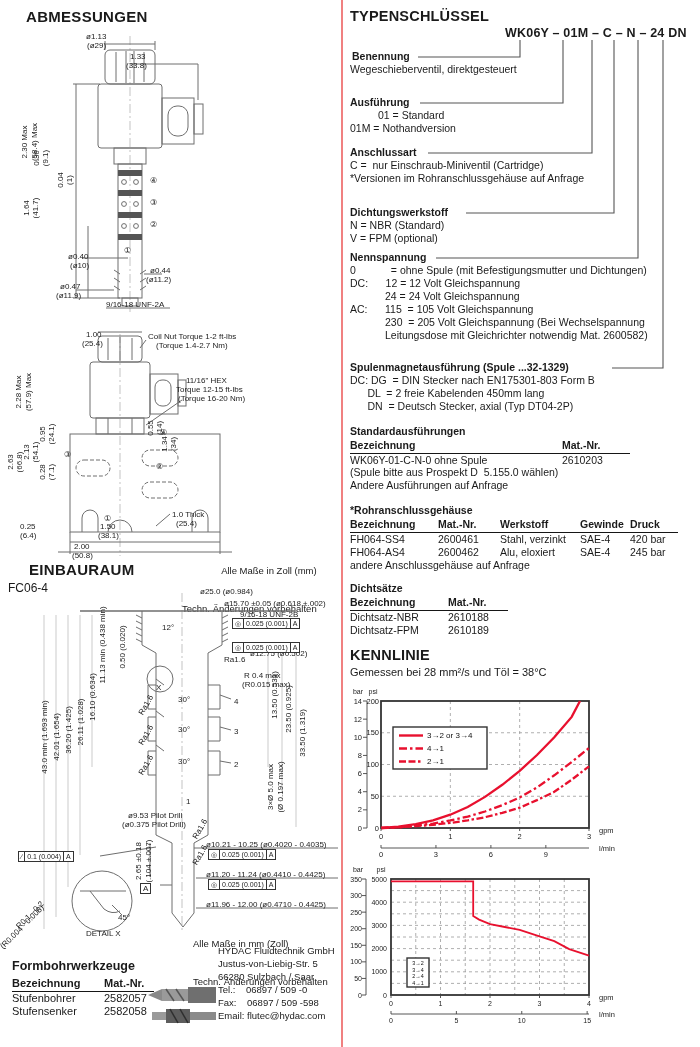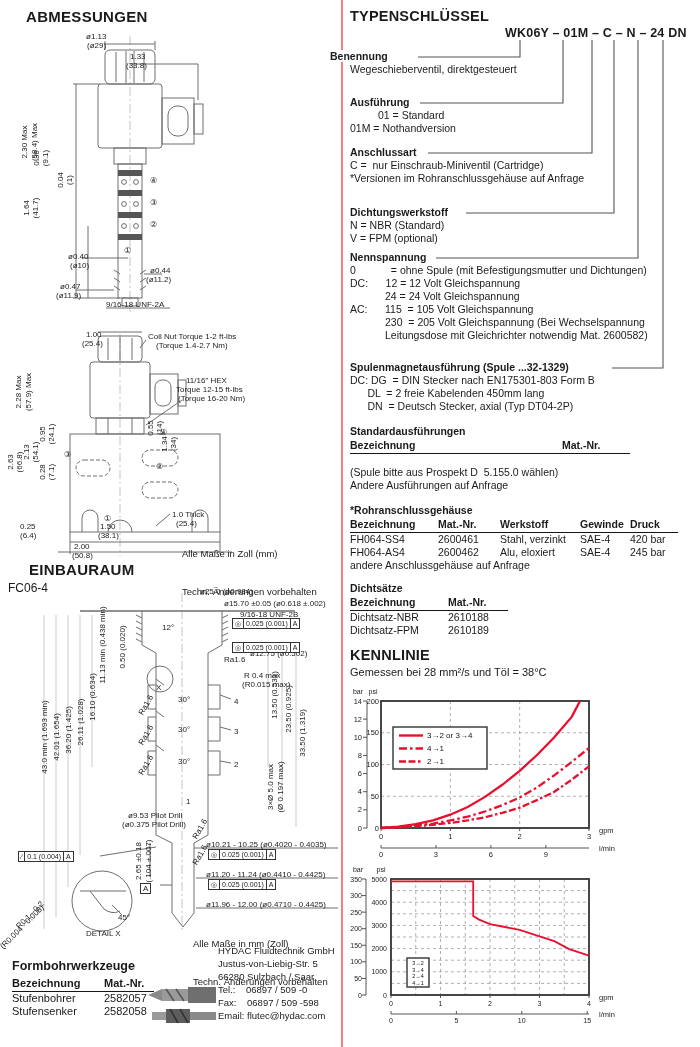--- a/index.html
+++ b/index.html
@@ -121,21 +121,21 @@
         <line x1="172" y1="70" x2="136" y2="95"></line>
         <line x1="160" y1="184" x2="146" y2="196"></line>
         <line x1="60" y1="212" x2="210" y2="212"></line>
           <line x1="60" y1="202" x2="60" y2="224"></line>
           <line x1="210" y1="202" x2="210" y2="224"></line>
         <line x1="48" y1="222" x2="222" y2="222"></line>
       </g>
     </svg>
   <span class="dlabel" style="left: 76px; top: 0px; position: absolute;">1.00</span><span class="dlabel" style="left: 72px; top: 9px; position: absolute;">(25.4)</span><span class="dlabel" style="left: 138px; top: 2px; position: absolute;">Coil Nut Torque 1-2 ft-lbs</span><span class="dlabel" style="left: 146px; top: 11px; position: absolute;">(Torque 1.4-2.7 Nm)</span><span class="dlabel" style="left: 8px; top: 62px; position: absolute; transform: translate(-50%, -50%) rotate(-90deg);">2.28 Max</span><span class="dlabel" style="left: 18px; top: 62px; position: absolute; transform: translate(-50%, -50%) rotate(-90deg);">(57.9) Max</span><span class="dlabel" style="left: 176px; top: 46px; position: absolute;">11/16" HEX</span><span class="dlabel" style="left: 166px; top: 55px; position: absolute;">Torque 12-15 ft-lbs</span><span class="dlabel" style="left: 168px; top: 64px; position: absolute;">(Torque 16-20 Nm)</span><span class="dlabel" style="left: 140px; top: 98px; position: absolute; transform: translate(-50%, -50%) rotate(-90deg);">0.55</span><span class="dlabel" style="left: 149px; top: 98px; position: absolute; transform: translate(-50%, -50%) rotate(-90deg);">(14)</span><span class="dlabel" style="left: 154px; top: 114px; position: absolute; transform: translate(-50%, -50%) rotate(-90deg);">1.34</span><span class="dlabel" style="left: 163px; top: 114px; position: absolute; transform: translate(-50%, -50%) rotate(-90deg);">(34)</span><span class="dlabel" style="left: 32px; top: 104px; position: absolute; transform: translate(-50%, -50%) rotate(-90deg);">0.95</span><span class="dlabel" style="left: 41px; top: 104px; position: absolute; transform: translate(-50%, -50%) rotate(-90deg);">(24.1)</span><span class="dlabel" style="left: 16px; top: 122px; position: absolute; transform: translate(-50%, -50%) rotate(-90deg);">2.13</span><span class="dlabel" style="left: 25px; top: 122px; position: absolute; transform: translate(-50%, -50%) rotate(-90deg);">(54.1)</span><span class="dlabel" style="left: 32px; top: 142px; position: absolute; transform: translate(-50%, -50%) rotate(-90deg);">0.28</span><span class="dlabel" style="left: 41px; top: 142px; position: absolute; transform: translate(-50%, -50%) rotate(-90deg);">(7.1)</span><span class="dlabel" style="left: 0px; top: 132px; position: absolute; transform: translate(-50%, -50%) rotate(-90deg);">2.63</span><span class="dlabel" style="left: 9px; top: 132px; position: absolute; transform: translate(-50%, -50%) rotate(-90deg);">(66.8)</span><span class="dlabel" style="left: 150px; top: 98px; position: absolute;">④</span><span class="dlabel" style="left: 146px; top: 132px; position: absolute;">②</span><span class="dlabel" style="left: 54px; top: 120px; position: absolute;">③</span><span class="dlabel" style="left: 94px; top: 184px; position: absolute;">①</span><span class="dlabel" style="left: 162px; top: 180px; position: absolute;">1.0 Thick</span><span class="dlabel" style="left: 166px; top: 189px; position: absolute;">(25.4)</span><span class="dlabel" style="left: 10px; top: 192px; position: absolute;">0.25</span><span class="dlabel" style="left: 10px; top: 201px; position: absolute;">(6.4)</span><span class="dlabel" style="left: 90px; top: 192px; position: absolute;">1.50</span><span class="dlabel" style="left: 88px; top: 201px; position: absolute;">(38.1)</span><span class="dlabel" style="left: 64px; top: 212px; position: absolute;">2.00</span><span class="dlabel" style="left: 62px; top: 221px; position: absolute;">(50.8)</span></div>
 
-  <div class="note" style="left:182px;top:523px;">
+  <div class="note" style="left:182px;top:540px;text-align:right;">
     <div>Alle Maße in Zoll (mm)</div>
     <div>Techn. Änderungen vorbehalten</div>
   </div>
 
   <div class="h1" style="left:8px;top:561px;margin-left:21px;">EINBAURAUM</div>
   <div class="sub" style="left:8px;top:581px;">FC06-4</div>
 
   <div class="drawing" style="left:10px;top:585px;width:330px;height:360px;">
     <svg width="330" height="360">
       <g stroke="#6e6e6e" fill="none" stroke-width="1">
@@ -268,21 +268,21 @@
       <polyline points="170,10 170,27 68,27"></polyline>
       <polyline points="213,10 213,73 70,73"></polyline>
       <polyline points="242,10 242,123 78,123"></polyline>
       <polyline points="264,10 264,183 116,183"></polyline>
       <polyline points="288,10 288,228 86,228"></polyline>
       <polyline points="313,10 313,338 262,338"></polyline>
     </g>
   </svg>
 
   <div id="typen-sections">
-      <div class="sec-title" style="left: 330px; top: 50px;">Benennung</div>
+      <div class="sec-title" style="left: 352px; top: 50px;">Benennung</div>
       <div class="sec-line" style="left: 350px; top: 63px;">Wegeschieberventil, direktgesteuert</div>
       <div class="sec-title" style="left: 350px; top: 96px;">Ausführung</div>
       <div class="sec-line" style="left: 350px; top: 109px; margin-left: 28px;">01 = Standard</div>
       <div class="sec-line" style="left: 350px; top: 122px;">01M = Nothandversion</div>
       <div class="sec-title" style="left: 350px; top: 146px;">Anschlussart</div>
       <div class="sec-line" style="left: 350px; top: 159px;">C =  nur Einschraub-Miniventil (Cartridge)</div>
       <div class="sec-line" style="left: 350px; top: 172px;">*Versionen im Rohranschlussgehäuse auf Anfrage</div>
       <div class="sec-title" style="left: 350px; top: 206px;">Dichtungswerkstoff</div>
       <div class="sec-line" style="left: 350px; top: 219px;">N = NBR (Standard)</div>
       <div class="sec-line" style="left: 350px; top: 232px;">V = FPM (optional)</div>
@@ -297,20 +297,24 @@
       <div class="sec-line" style="left: 350px; top: 374px;">DC: DG  = DIN Stecker nach EN175301-803 Form B</div>
       <div class="sec-line" style="left: 350px; top: 387px;">      DL  = 2 freie Kabelenden 450mm lang</div>
       <div class="sec-line" style="left: 350px; top: 400px;">      DN  = Deutsch Stecker, axial (Typ DT04-2P)</div>
     </div>
 
   <div class="tbl-title" style="left:350px;top:425px;">Standardausführungen</div>
   <div class="tbl tbl-std" style="left:350px;top:439px;width:280px;">
       <div class="tr thead">
         <span class="c0">Bezeichnung</span>
         <span class="c1">Mat.-Nr.</span>
+      </div>
+      <div class="tr">
+        <span class="c0">WK06Y-01-C-N-0 ohne Spule</span>
+        <span class="c1">2610203</span>
       </div>
     </div>
   <div class="tnote" style="left:350px;top:466px;">(Spule bitte aus Prospekt D  5.155.0 wählen)</div>
   <div class="tnote" style="left:350px;top:479px;">Andere Ausführungen auf Anfrage</div>
 
   <div class="tbl-title" style="left:350px;top:504px;">*Rohranschlussgehäuse</div>
   <div class="tbl tbl-rohr" style="left:350px;top:518px;width:328px;">
       <div class="tr thead">
         <span class="c0">Bezeichnung</span>
         <span class="c1">Mat.-Nr.</span>

